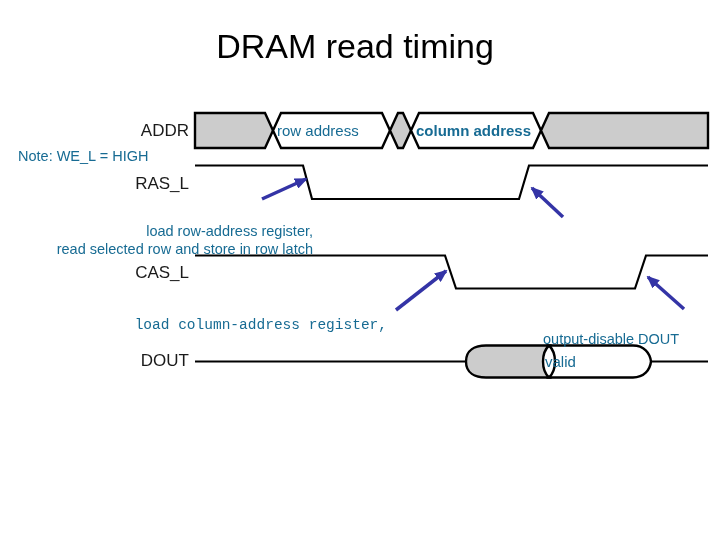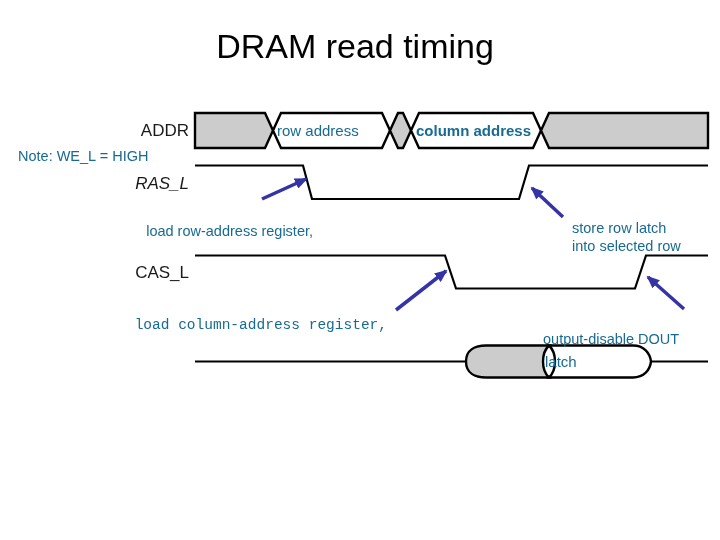--- a/index.html
+++ b/index.html
@@ -63,35 +63,33 @@
     <line class="arrow" marker-end="url(#ah)" x1="563" y1="217" x2="532" y2="188"></line>
     <line class="arrow" marker-end="url(#ah)" x1="396" y1="310" x2="446" y2="271"></line>
     <line class="arrow" marker-end="url(#ah)" x1="684" y1="309" x2="648" y2="277"></line>
   </svg>
 
   <div class="abs title">DRAM read timing</div>
 
   <div class="abs note">Note: WE_L = HIGH</div>
 
   <div class="abs sig-label" style="right:531px;top:121px;">ADDR</div>
-  <div class="abs sig-label" style="right:531px;top:174px;font-style:italic;">RAS_L</div>
+  <div class="abs sig-label" style="right:531px;top:174px;">RAS_L</div>
   <div class="abs sig-label" style="right:531px;top:263px;">CAS_L</div>
+  <div class="abs sig-label" style="right:531px;top:351px;">DOUT</div>
 
   <div class="abs bus-text" style="left:277px;top:122px;width:110px;">row address</div>
   <div class="abs bus-text" style="left:416px;top:122px;width:120px;font-weight:bold;">column address</div>
-  <div class="abs bus-text" style="left:545px;top:353px;width:100px;">latch</div>
+  <div class="abs bus-text" style="left:545px;top:353px;width:100px;">valid</div>
 
   <div class="abs ann right" style="right:407px;top:203px;">
     <span style="display:block">load row-address register,</span>
+    <span style="display:block">read selected row and store in row latch</span>
   </div>
 
-  <div class="abs ann" style="left:572px;top:200px;">
-    <span style="display:block">store row latch</span>
-    <span style="display:block">into selected row</span>
-  </div>
 
   <div class="abs ann right" style="right:333px;top:297px;font-family:Liberation Mono, monospace;">
     <span style="display:block">load column-address register,</span>
   </div>
 
   <div class="abs ann" style="left:543px;top:311px;">
     <span style="display:block">output-disable DOUT</span>
   </div>
 
   <div class="abs page-num">30</div>

